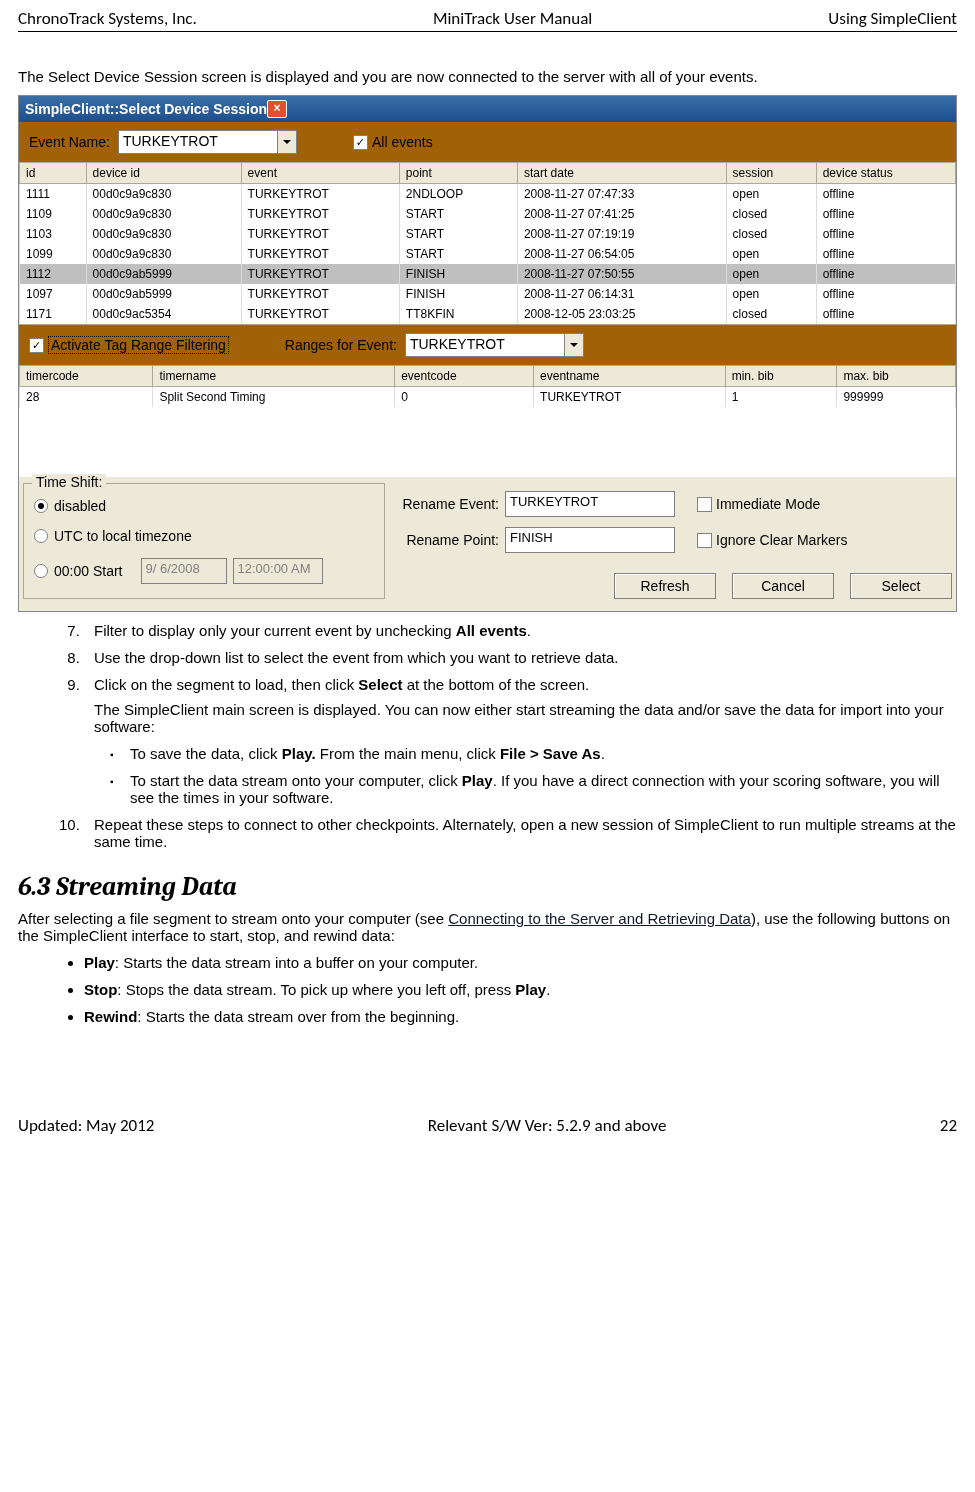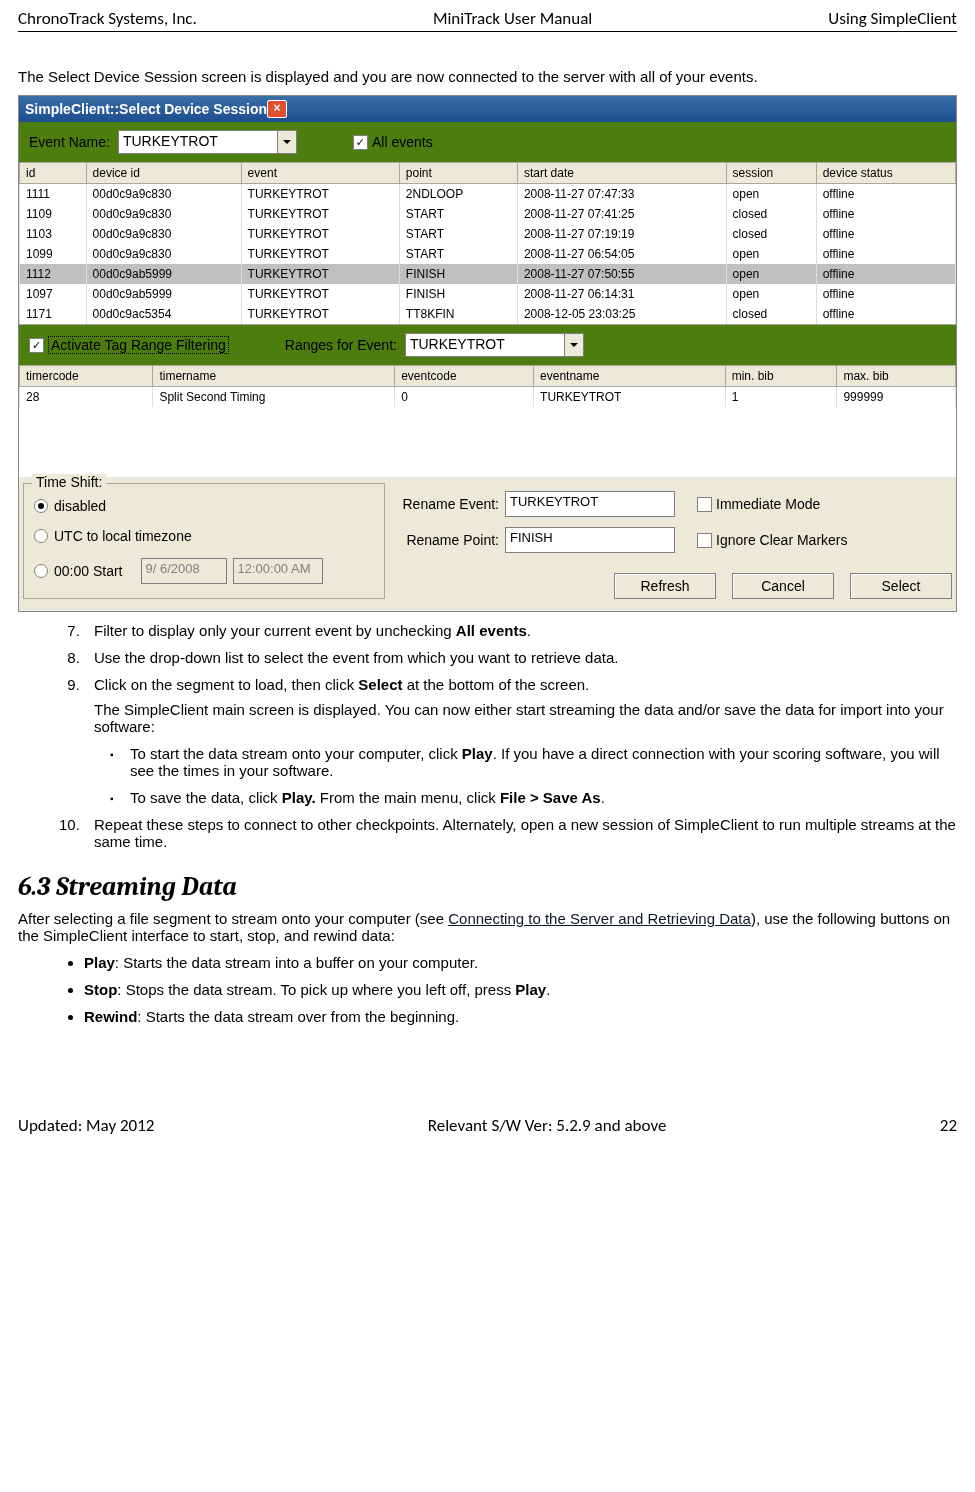--- a/index.html
+++ b/index.html
@@ -49,21 +49,21 @@
   }
   .close-btn {
     width: 18px; height: 16px;
     background: #e05030;
     border: 1px solid #fff;
     color:#fff;
     font-size:12px; line-height:14px; text-align:center;
     border-radius:2px;
   }
   .toolbar-row {
-    background:#4d7c0f;
+    background:#a16207;
     padding:8px 10px;
     display:flex; align-items:center; gap:8px;
     font-size:14px;
   }
   .win-input {
     background:#fff; border:1px solid #808080;
     height:20px; padding:2px 4px;
     font-family:Tahoma,sans-serif; font-size:13px;
   }
   .win-dropdown {
@@ -338,24 +338,24 @@
 <ol class="steps" start="7">
   <li>
     <span>Filter to display only your current event by unchecking </span><b>All events</b><span>.</span>
   </li>
   <li>Use the drop-down list to select the event from which you want to retrieve data.</li>
   <li>
     <span>Click on the segment to load, then click </span><b>Select</b><span> at the bottom of the screen.</span>
     <p class="sub">The SimpleClient main screen is displayed. You can now either start streaming the data and/or save the data for import into your software:</p>
     <ul class="squares">
       <li>
-        <span>To start the data stream onto your computer, click </span><b>Play</b><span>. If you have a direct connection with your scoring software, you will see the times in your software.</span>
+        <span>To save the data, click </span><b>Play.</b><span> From the main menu, click </span><b>File &gt; Save As</b><span>.</span>
       </li>
       <li>
-        <span>To save the data, click </span><b>Play.</b><span> From the main menu, click </span><b>File &gt; Save As</b><span>.</span>
+        <span>To start the data stream onto your computer, click </span><b>Play</b><span>. If you have a direct connection with your scoring software, you will see the times in your software.</span>
       </li>
     </ul>
   </li>
   <li>Repeat these steps to connect to other checkpoints. Alternately, open a new session of SimpleClient to run multiple streams at the same time.</li>
 </ol>
 
 <h2 class="section">6.3    Streaming Data</h2>
 <p class="para">
   <span>After selecting a file segment to stream onto your computer (see </span><span class="link">Connecting to the Server and Retrieving Data</span><span>), use the following buttons on the SimpleClient interface to start, stop, and rewind data:</span>
 </p>

